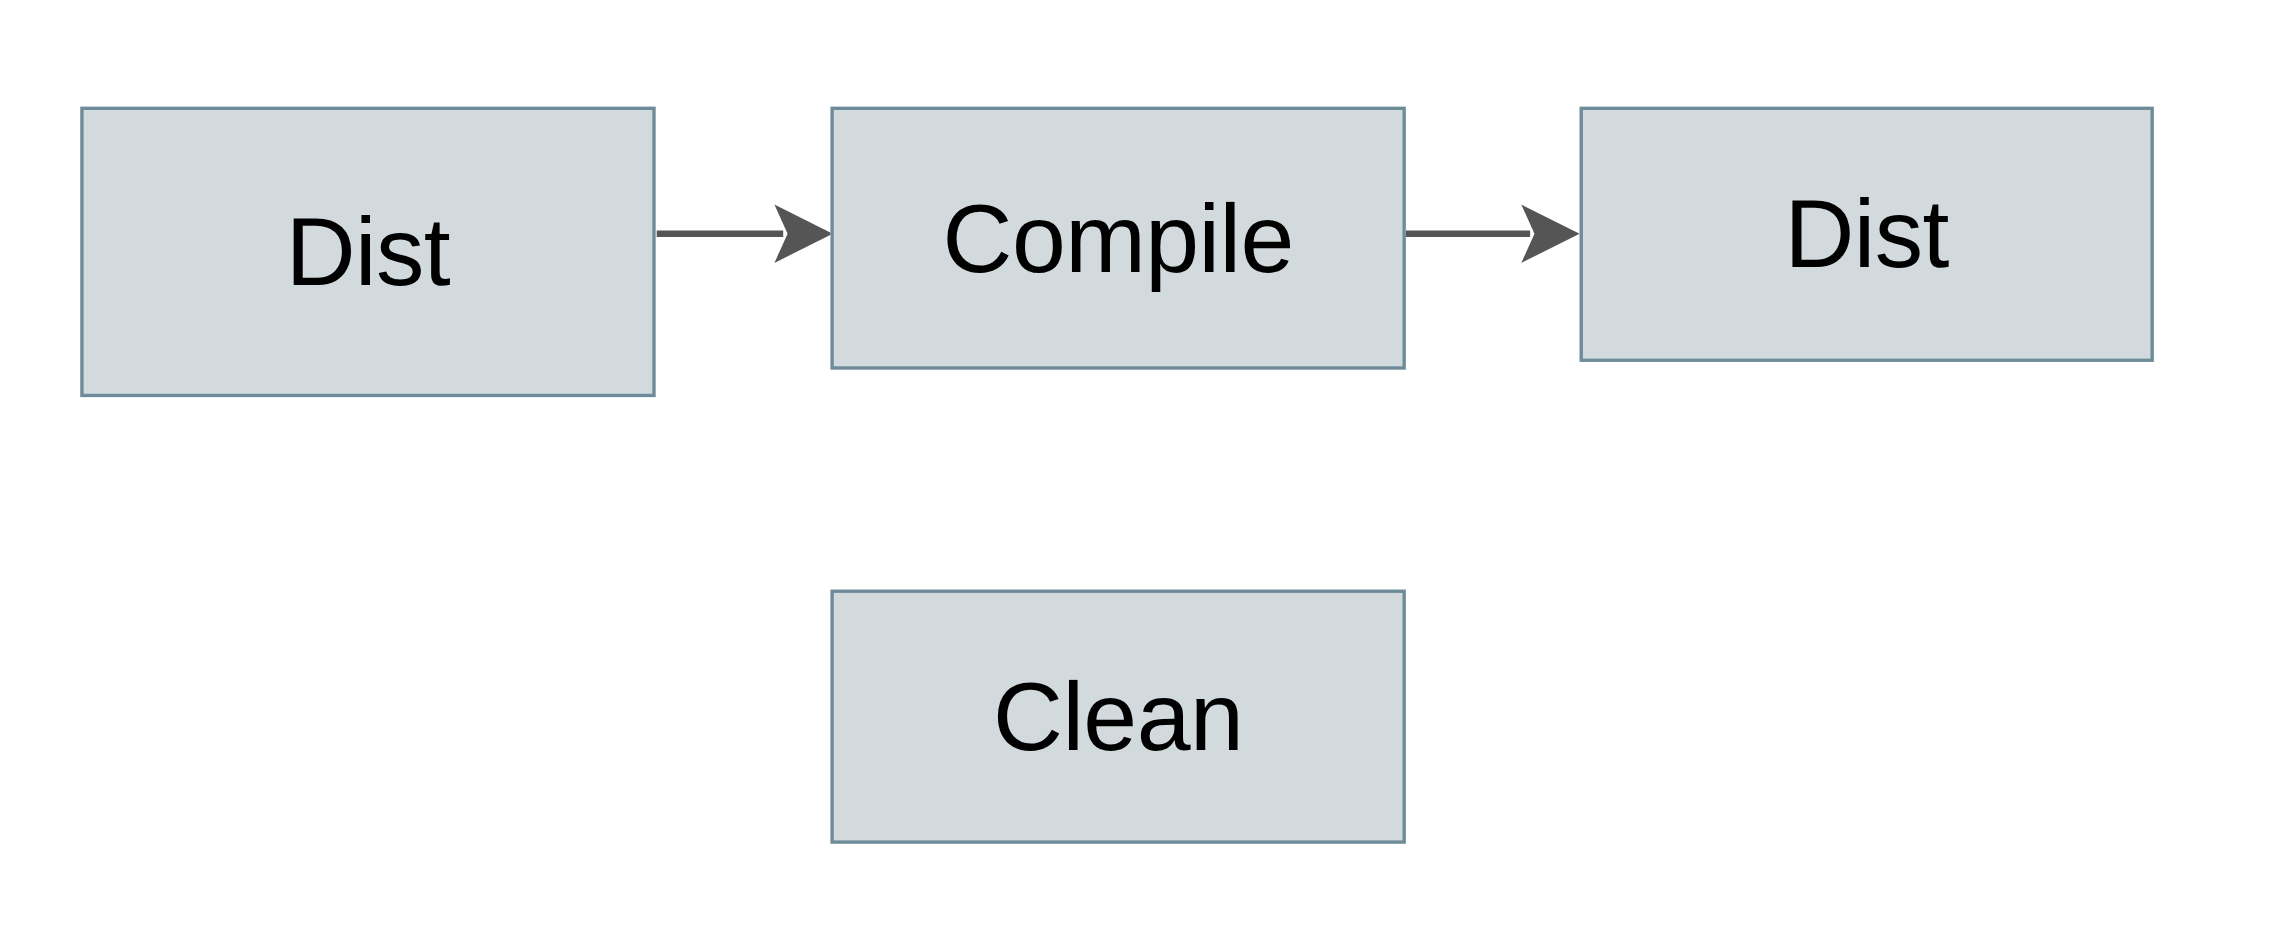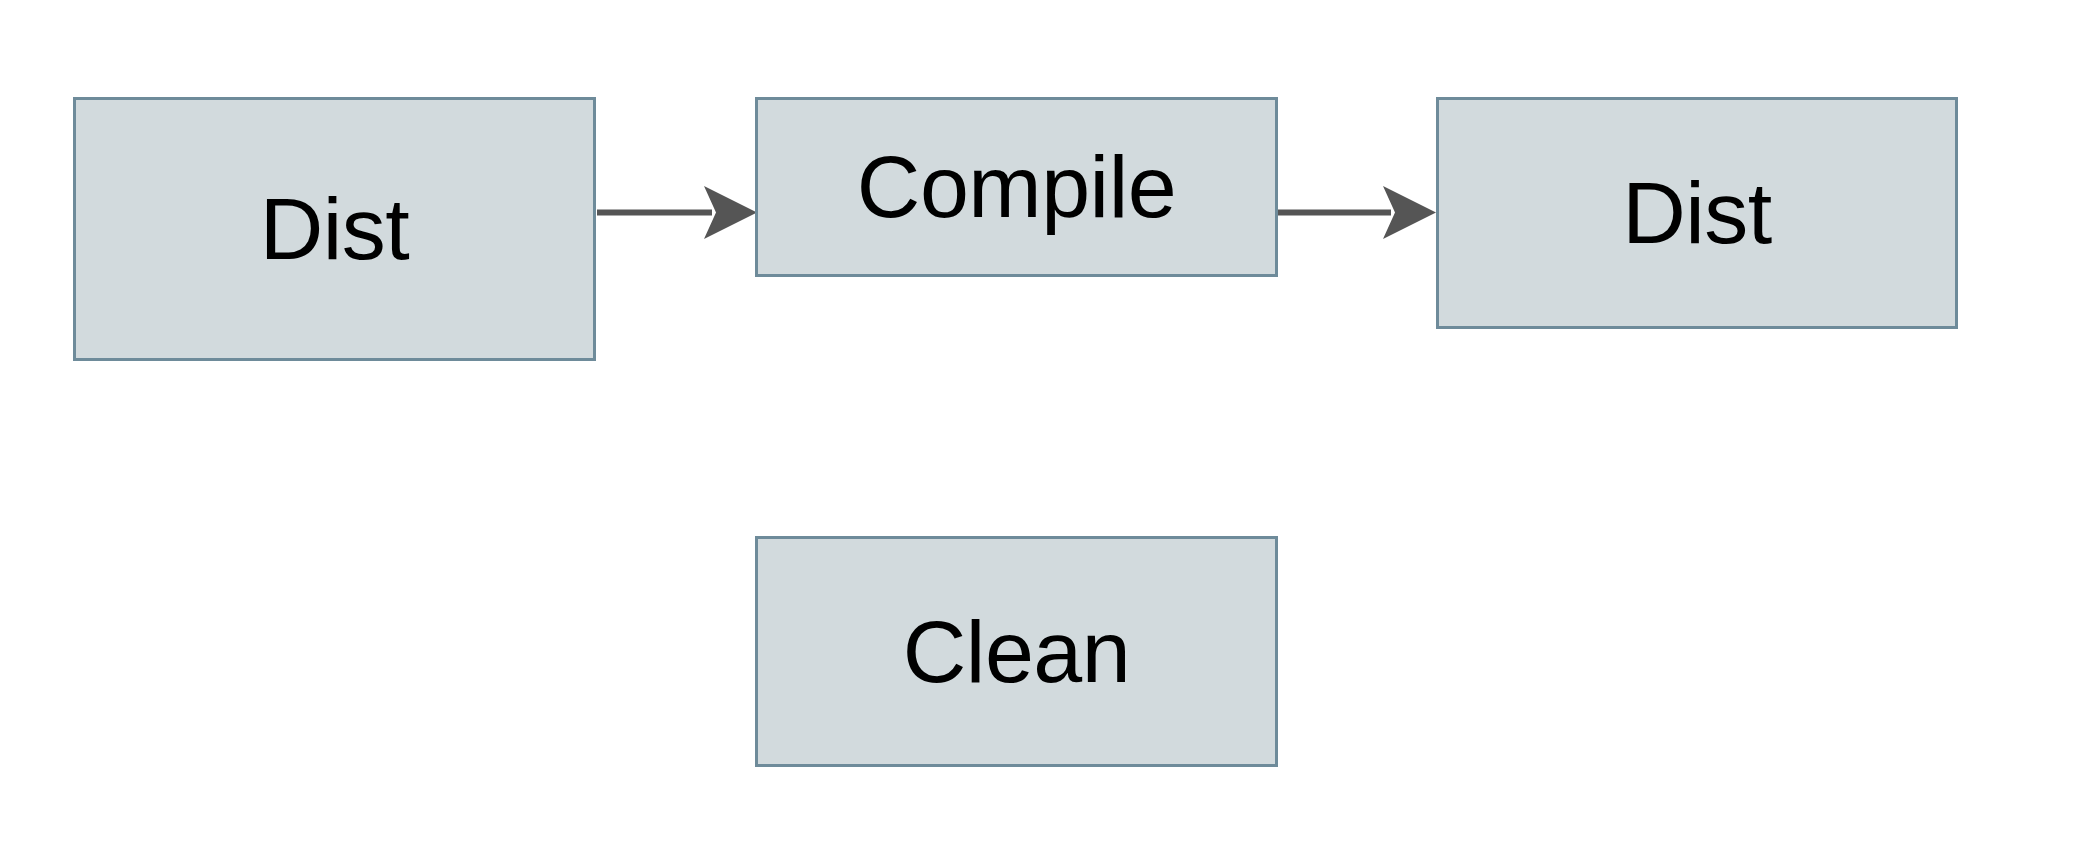--- a/index.html
+++ b/index.html
@@ -40,21 +40,21 @@
     font-size: 88px;
     line-height: 1;
     font-weight: 400;
     color: #000000;
     letter-spacing: -0.5px;
     white-space: nowrap;
     text-align: center;
   }
   
   #node-dist    { left: 73px;  top: 97px;  width: 523px; height: 264px; }
-  #node-compile { left: 755px; top: 97px;  width: 523px; height: 180px; }
+  #node-compile { left: 755px; top: 97px;  width: 523px; height: 239px; }
   #node-init    { left: 1436px;top: 97px;  width: 522px; height: 232px; }
   #node-clean   { left: 755px; top: 536px; width: 523px; height: 231px; }
 </style>
 </head>
 <body>
 
 <div id="canvas">
 
   <svg class="edge-layer" viewBox="0 0 2078 848" width="2078" height="848" xmlns="http://www.w3.org/2000/svg">
 

